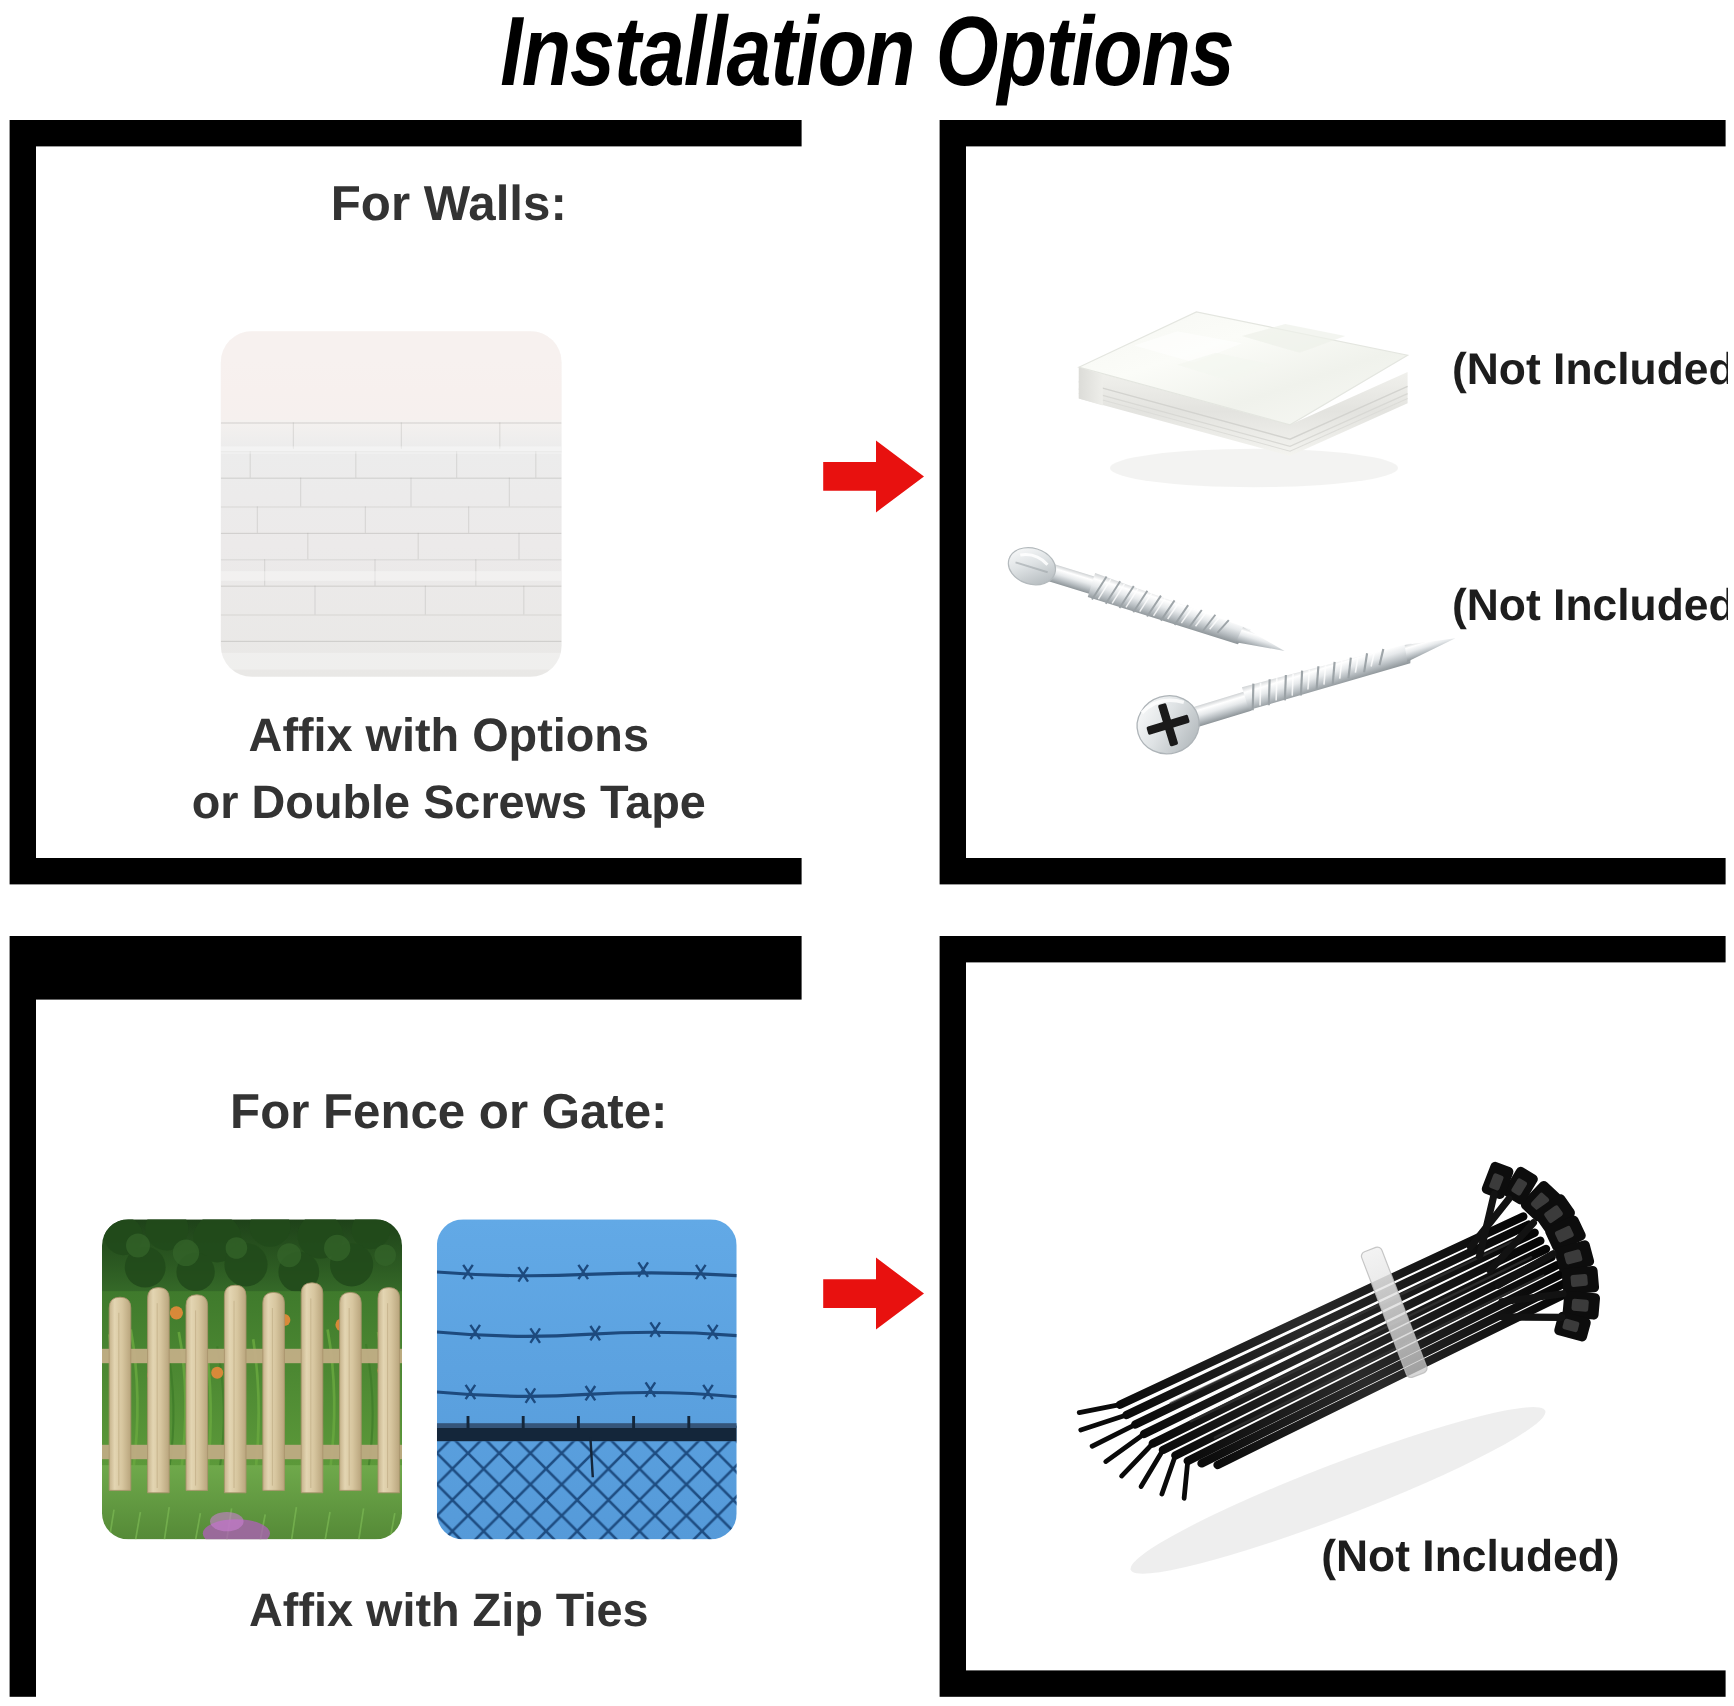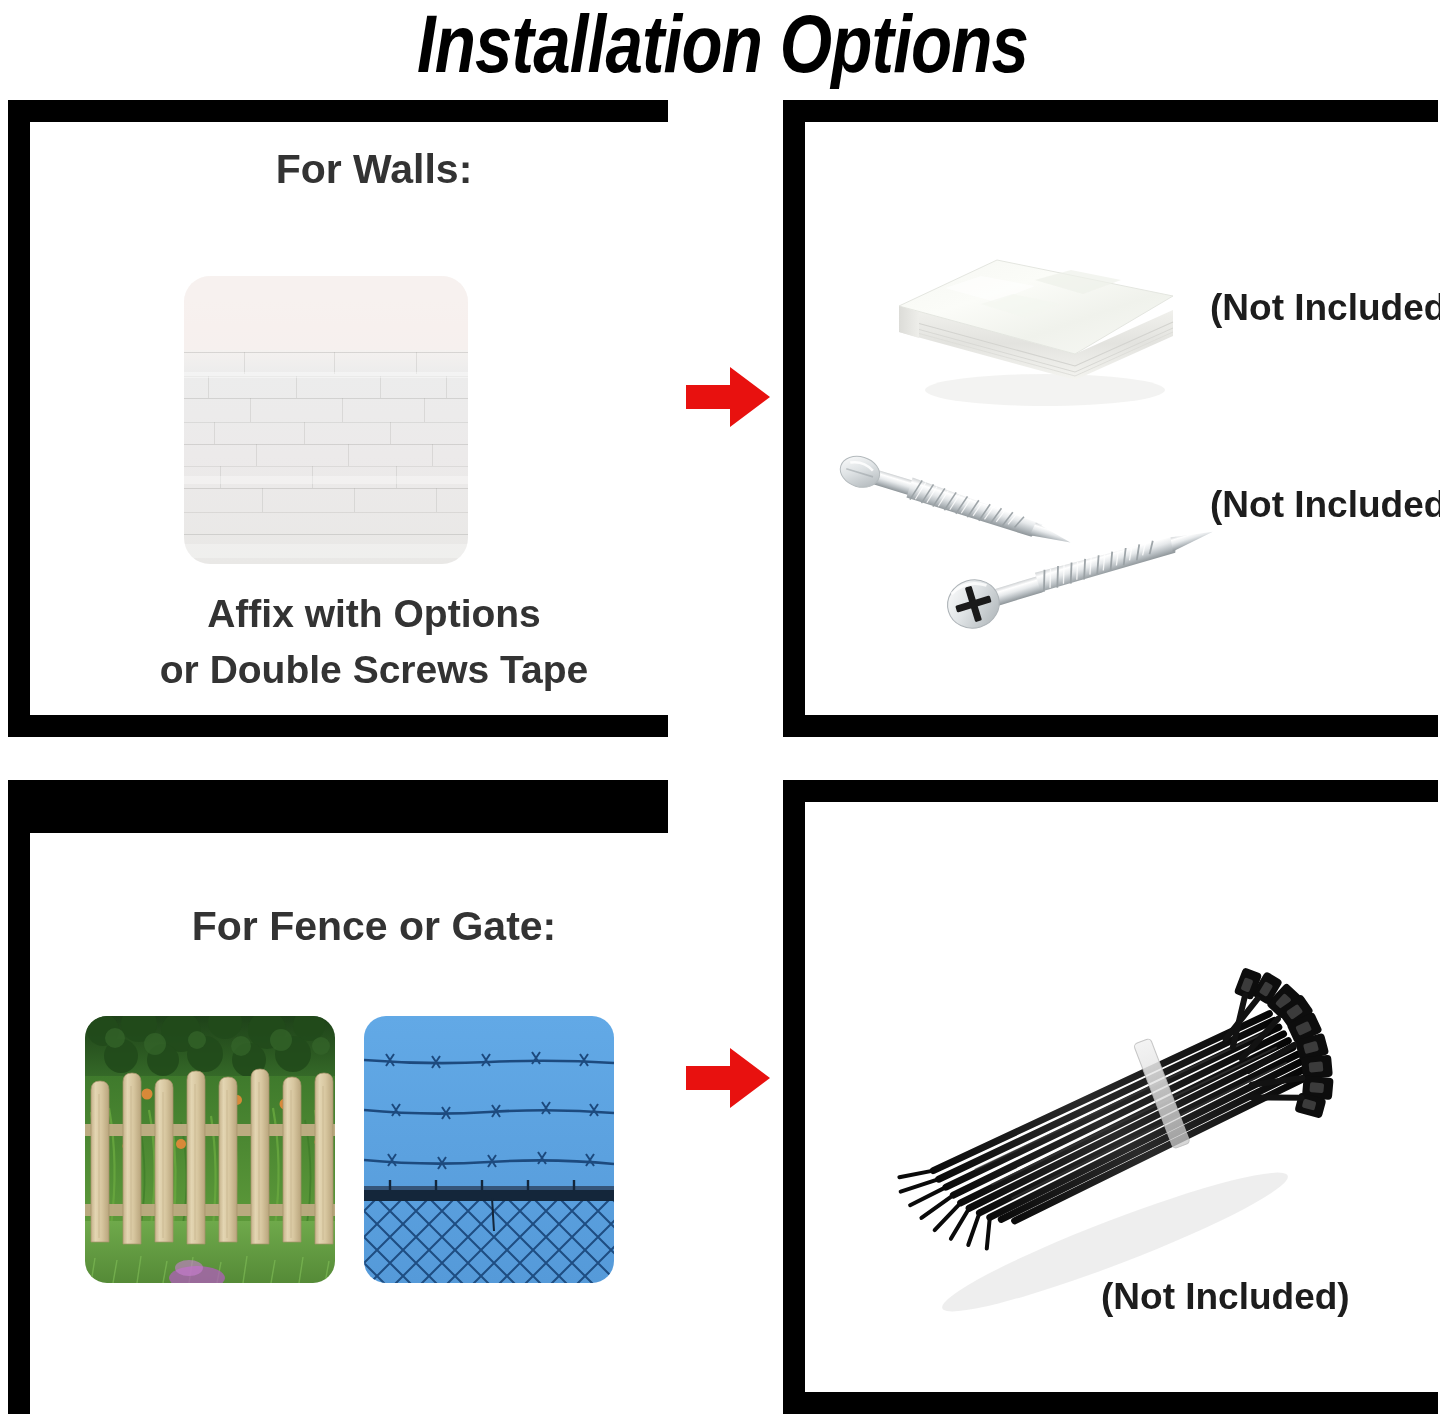--- a/index.html
+++ b/index.html
@@ -445,20 +445,21 @@
           <path d="M164 164 L164 174"></path>
             <path d="M210 164 L210 174"></path>
         </g>
 
         <rect x="0" y="185" width="250" height="82" fill="url(#mesh)"></rect>
 
         <path d="M128 182 L130 215" stroke="#14263a" stroke-width="2" fill="none"></path>
       </svg>
     </div>
 
+    <div class="caption" style="top:488px;">Affix with Zip Ties</div>
   </div>
 </div>
 
 <svg class="arrow" id="arrow-bottom" style="left:684px;top:1046px;" width="88" height="64" viewBox="0 0 88 64">
   <path d="M2 20 H46 V2 L86 32 L46 62 V44 H2 Z" fill="#E8110F"></path>
 </svg>
 
 <div class="panel" id="panel-zip">
   <div class="panel-inner">
 

